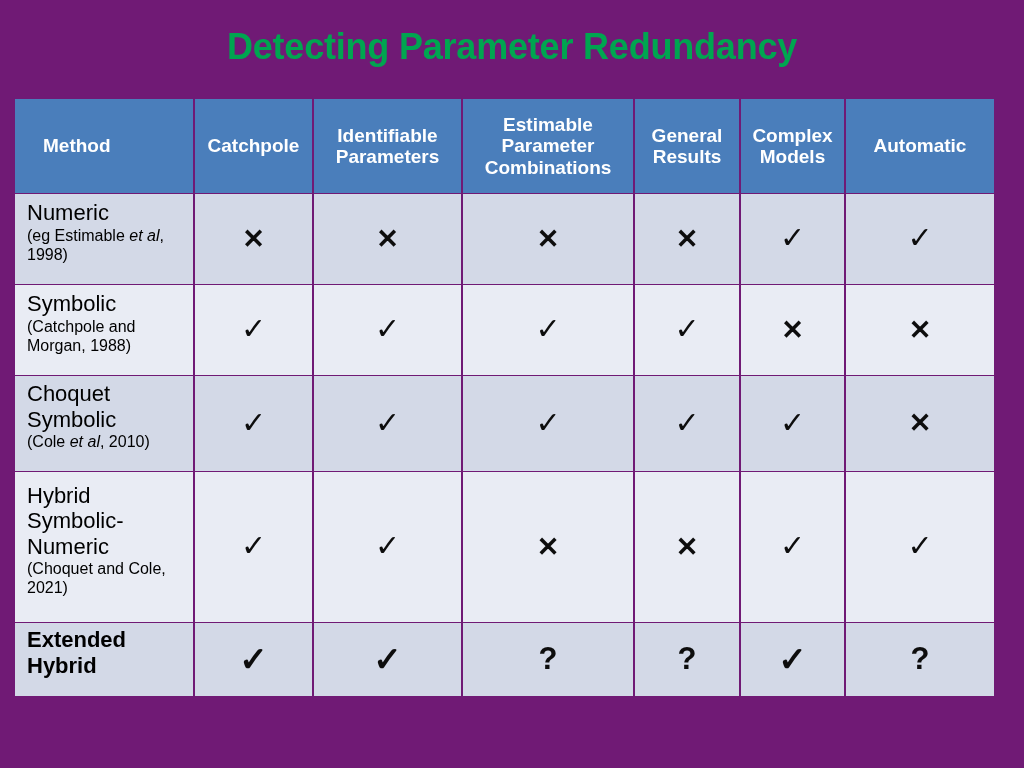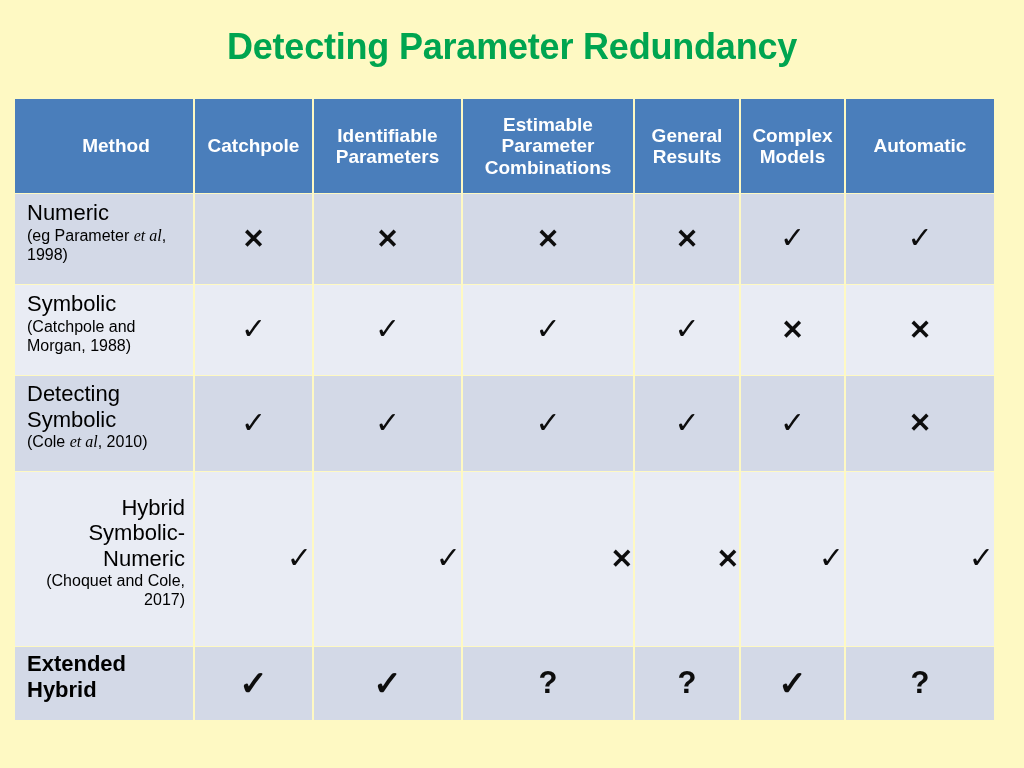--- a/index.html
+++ b/index.html
@@ -7,21 +7,21 @@
     width: 1024px;
     height: 768px;
     background: #ffffff;
     font-family: "Liberation Sans", sans-serif;
     overflow: hidden;
   }
   #slide {
     position: relative;
     width: 1024px;
     height: 768px;
-    background: #fef9c3;
+    background: #701a75;
   }
   #slide-title {
     position: absolute;
     left: 0;
     top: 26px;
     width: 1024px;
     text-align: center;
     font-size: 36px;
     font-weight: bold;
     color: #00a550;
@@ -50,21 +50,21 @@
     color: #ffffff;
     font-size: 19px;
     font-weight: bold;
     line-height: 1.12;
     height: 94px;
     vertical-align: middle;
     text-align: center;
     padding: 2px 4px;
   }
   thead th.method-head {
-    text-align: center;
+    text-align: left;
     padding-left: 28px;
   }
   tbody td {
     vertical-align: middle;
     text-align: center;
     font-size: 27px;
     color: #0d0d0d;
     padding: 0;
   }
   tbody tr.row-odd  td { background: #d3d9e7; }
@@ -78,27 +78,27 @@
     line-height: 1.16;
     color: #000000;
   }
   td.method-cell .m-name { display: block; }
   td.method-cell .m-cite {
     display: block;
     font-size: 16px;
     line-height: 1.2;
     color: #000000;
   }
-  td.method-cell .m-cite i { font-style: italic; font-family: Liberation Serif, serif; }
+  td.method-cell .m-cite i { font-style: italic; }
   td.method-cell.bold-method .m-name { font-weight: bold; }
 
   tr.r-numeric td { height: 90px; }
   tr.r-symbolic td { height: 90px; }
   tr.r-extsym td { height: 95px; }
-  tr.r-hybrid td { height: 174px; text-align: right; }
+  tr.r-hybrid td { height: 150px; }
   tr.r-exthybrid td { height: 59px; }
 
   .mark { display: inline-block; line-height: 1; }
   .mark-check { font-size: 30px; }
   .mark-cross { font-size: 27px; font-weight: bold; }
   .mark-query { font-size: 27px; font-weight: bold; }
   tr.r-exthybrid .mark-check { font-size: 34px; font-weight: bold; }
   tr.r-exthybrid .mark-query { font-size: 31px; font-weight: bold; }
 </style>
 </head>
@@ -146,21 +146,21 @@
         <th>
           <span>Automatic</span>
         </th>
       </tr>
     </thead>
     <tbody>
 
       <tr class="row-odd r-numeric">
         <td class="method-cell">
           <span class="m-name">Numeric</span>
-          <span class="m-cite"><span>(eg Parameter </span><i>et al</i><span>, 1998)</span></span>
+          <span class="m-cite"><span>(eg Estimable </span><i>et al</i><span>, 1998)</span></span>
         </td>
         <td><span class="mark mark-cross">✕</span></td>
         <td><span class="mark mark-cross">✕</span></td>
         <td><span class="mark mark-cross">✕</span></td>
         <td><span class="mark mark-cross">✕</span></td>
         <td><span class="mark mark-check">✓</span></td>
         <td><span class="mark mark-check">✓</span></td>
       </tr>
 
       <tr class="row-even r-symbolic">
@@ -171,35 +171,35 @@
         <td><span class="mark mark-check">✓</span></td>
         <td><span class="mark mark-check">✓</span></td>
         <td><span class="mark mark-check">✓</span></td>
         <td><span class="mark mark-check">✓</span></td>
         <td><span class="mark mark-cross">✕</span></td>
         <td><span class="mark mark-cross">✕</span></td>
       </tr>
 
       <tr class="row-odd r-extsym">
         <td class="method-cell">
-          <span class="m-name">Detecting Symbolic</span>
+          <span class="m-name">Choquet Symbolic</span>
           <span class="m-cite"><span>(Cole </span><i>et al</i><span>, 2010)</span></span>
         </td>
         <td><span class="mark mark-check">✓</span></td>
         <td><span class="mark mark-check">✓</span></td>
         <td><span class="mark mark-check">✓</span></td>
         <td><span class="mark mark-check">✓</span></td>
         <td><span class="mark mark-check">✓</span></td>
         <td><span class="mark mark-cross">✕</span></td>
       </tr>
 
       <tr class="row-even r-hybrid">
         <td class="method-cell">
           <span class="m-name">Hybrid Symbolic-Numeric</span>
-          <span class="m-cite"><span>(Choquet and Cole, 2017)</span><i></i><span></span></span>
+          <span class="m-cite"><span>(Choquet and Cole, 2021)</span><i></i><span></span></span>
         </td>
         <td><span class="mark mark-check">✓</span></td>
         <td><span class="mark mark-check">✓</span></td>
         <td><span class="mark mark-cross">✕</span></td>
         <td><span class="mark mark-cross">✕</span></td>
         <td><span class="mark mark-check">✓</span></td>
         <td><span class="mark mark-check">✓</span></td>
       </tr>
 
       <tr class="row-odd r-exthybrid">

